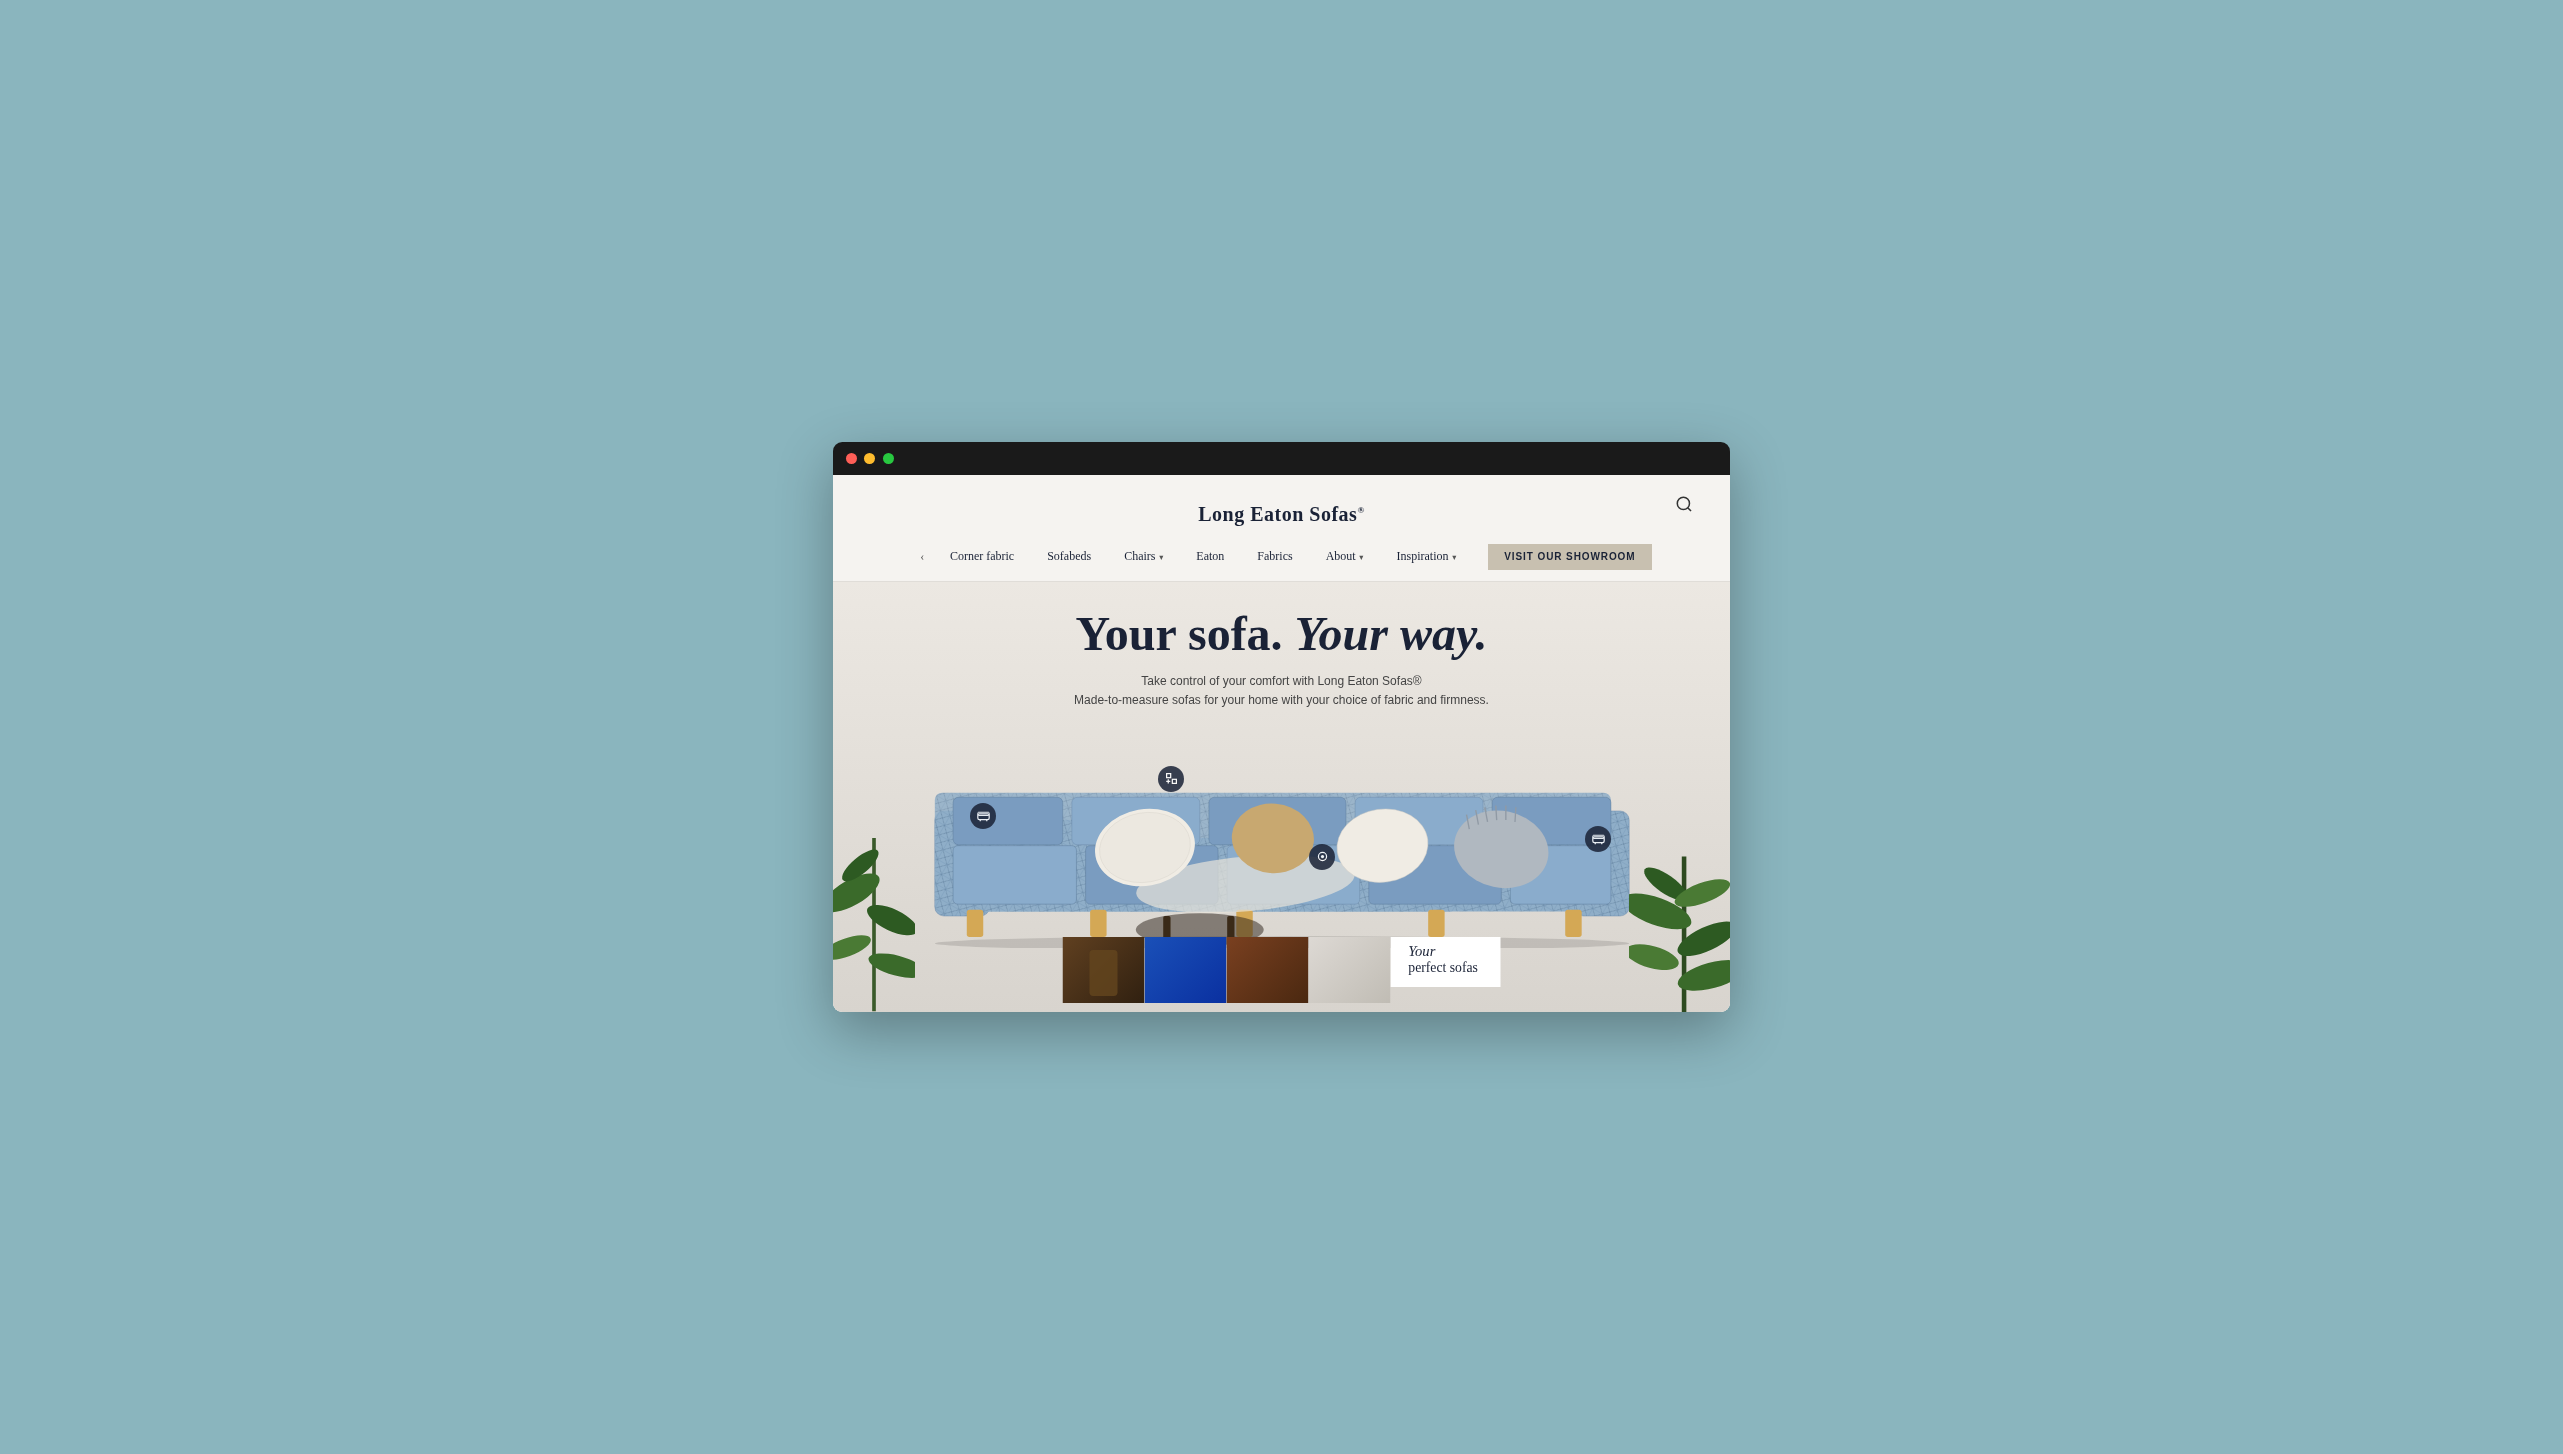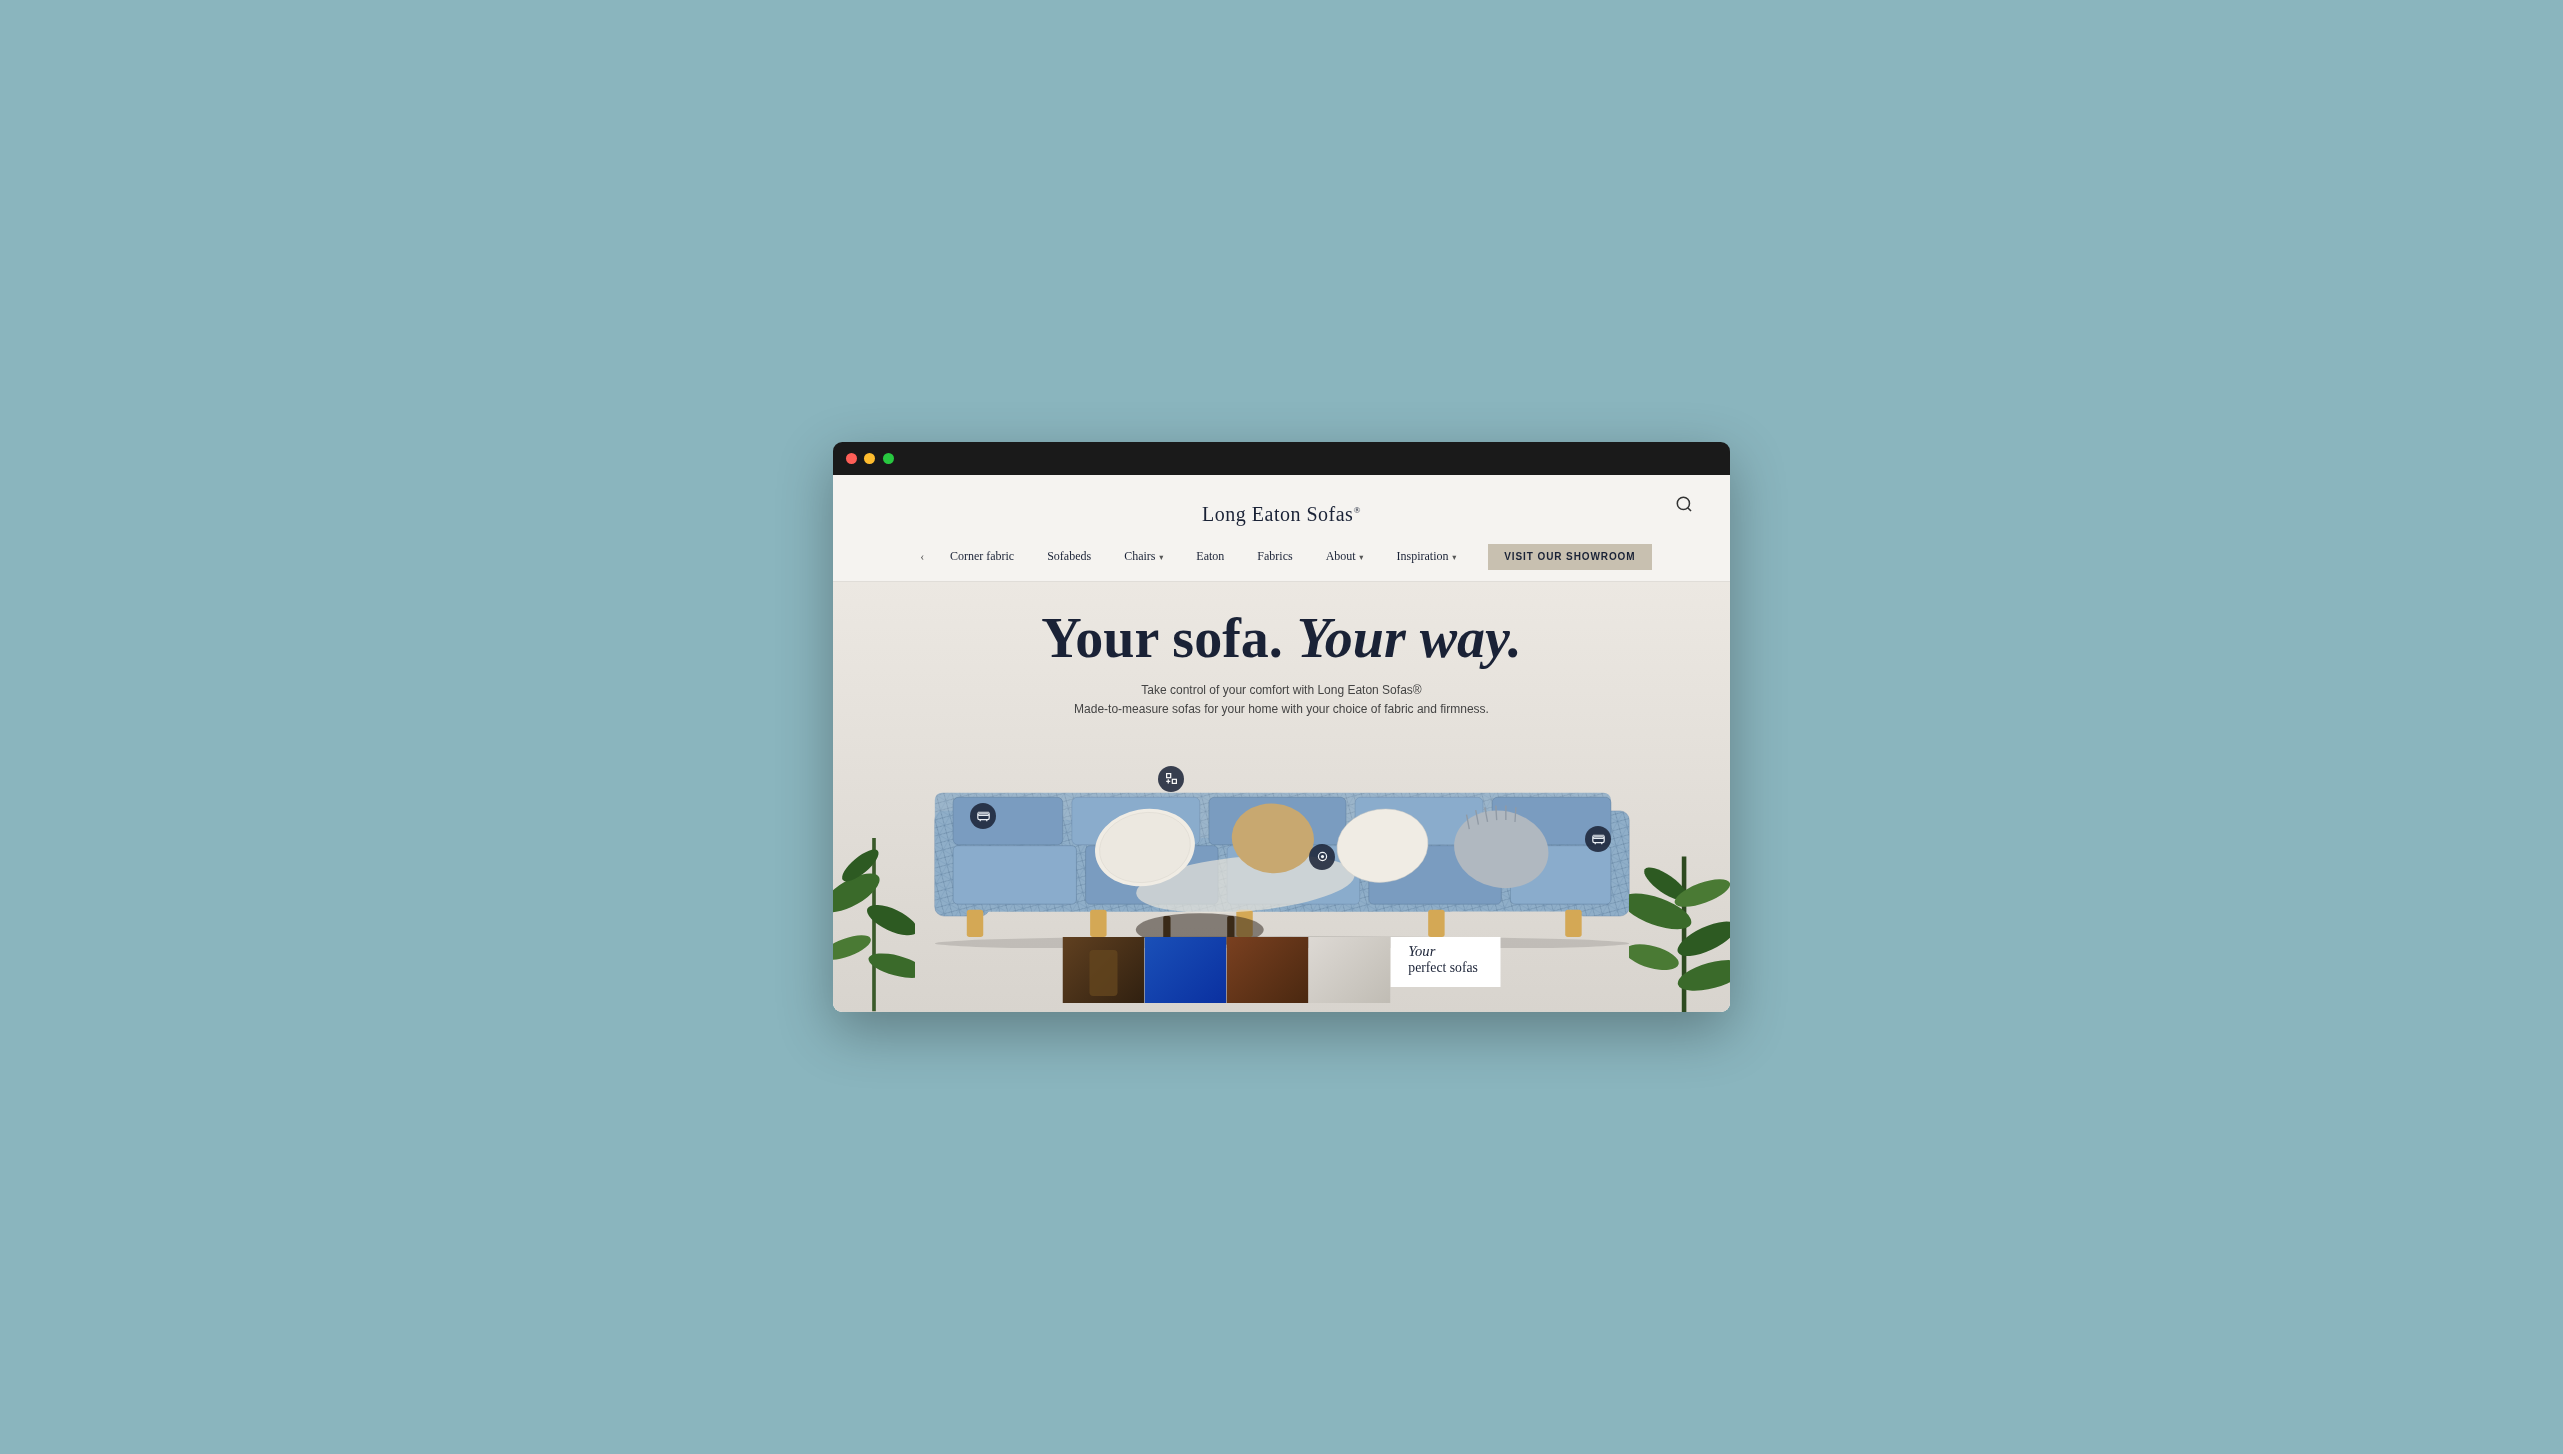--- a/index.html
+++ b/index.html
@@ -54,21 +54,21 @@
 
     .logo-area {
       text-align: center;
       padding: 13px 0 9.2px;
     }
 
     .logo-text {
       font-size: 20px;
       color: #1a2236;
       letter-spacing: 0.5px;
-      font-weight: normal;
+      font-weight: bold;
     }
 
     .logo-text .registered {
       font-size: 9.2px;
       vertical-align: super;
     }
 
     .search-icon-btn {
       position: absolute;
       right: 37px;
@@ -133,21 +133,21 @@
     .hero-text {
       position: absolute;
       top: 26px;
       left: 0;
       right: 0;
       text-align: center;
       z-index: 5;
     }
 
     .hero-title {
-      font-size: 56px;
+      font-size: 48px;
       color: #1a2236;
       line-height: 1.1;
       margin-bottom: 11px;
     }
 
     .hero-title .italic {
       font-style: italic;
     }
 
     .hero-subtitle {

